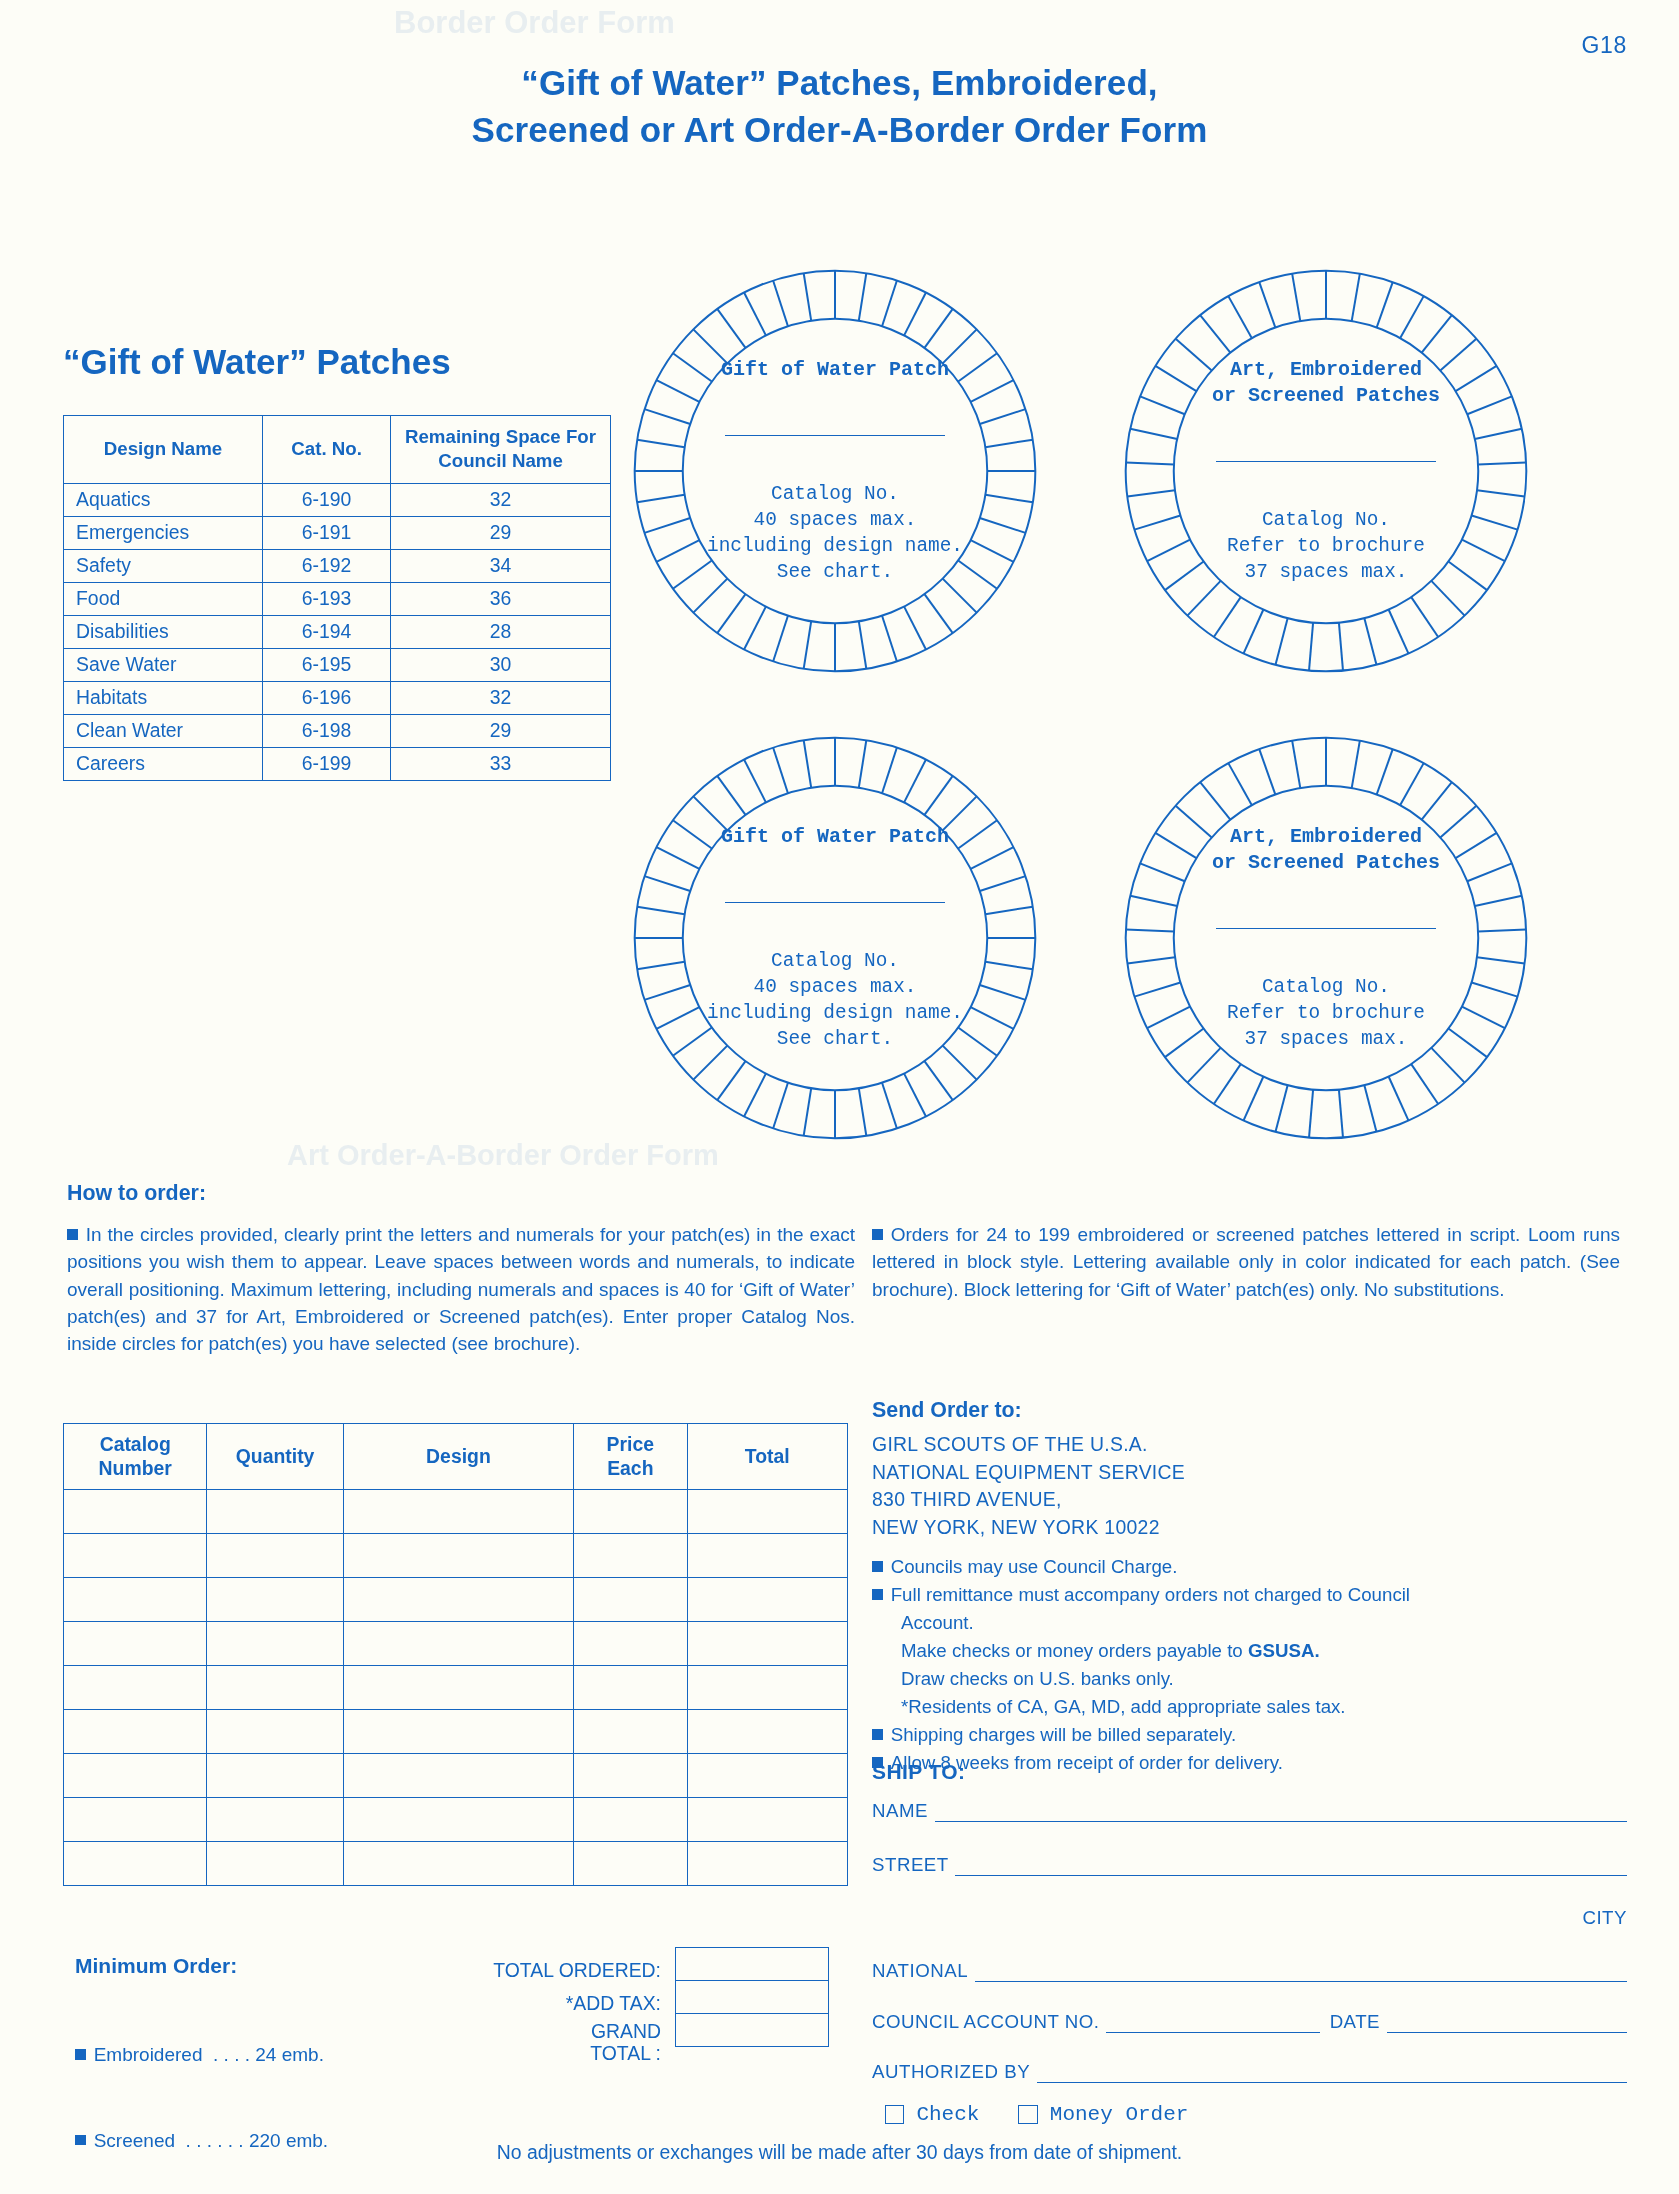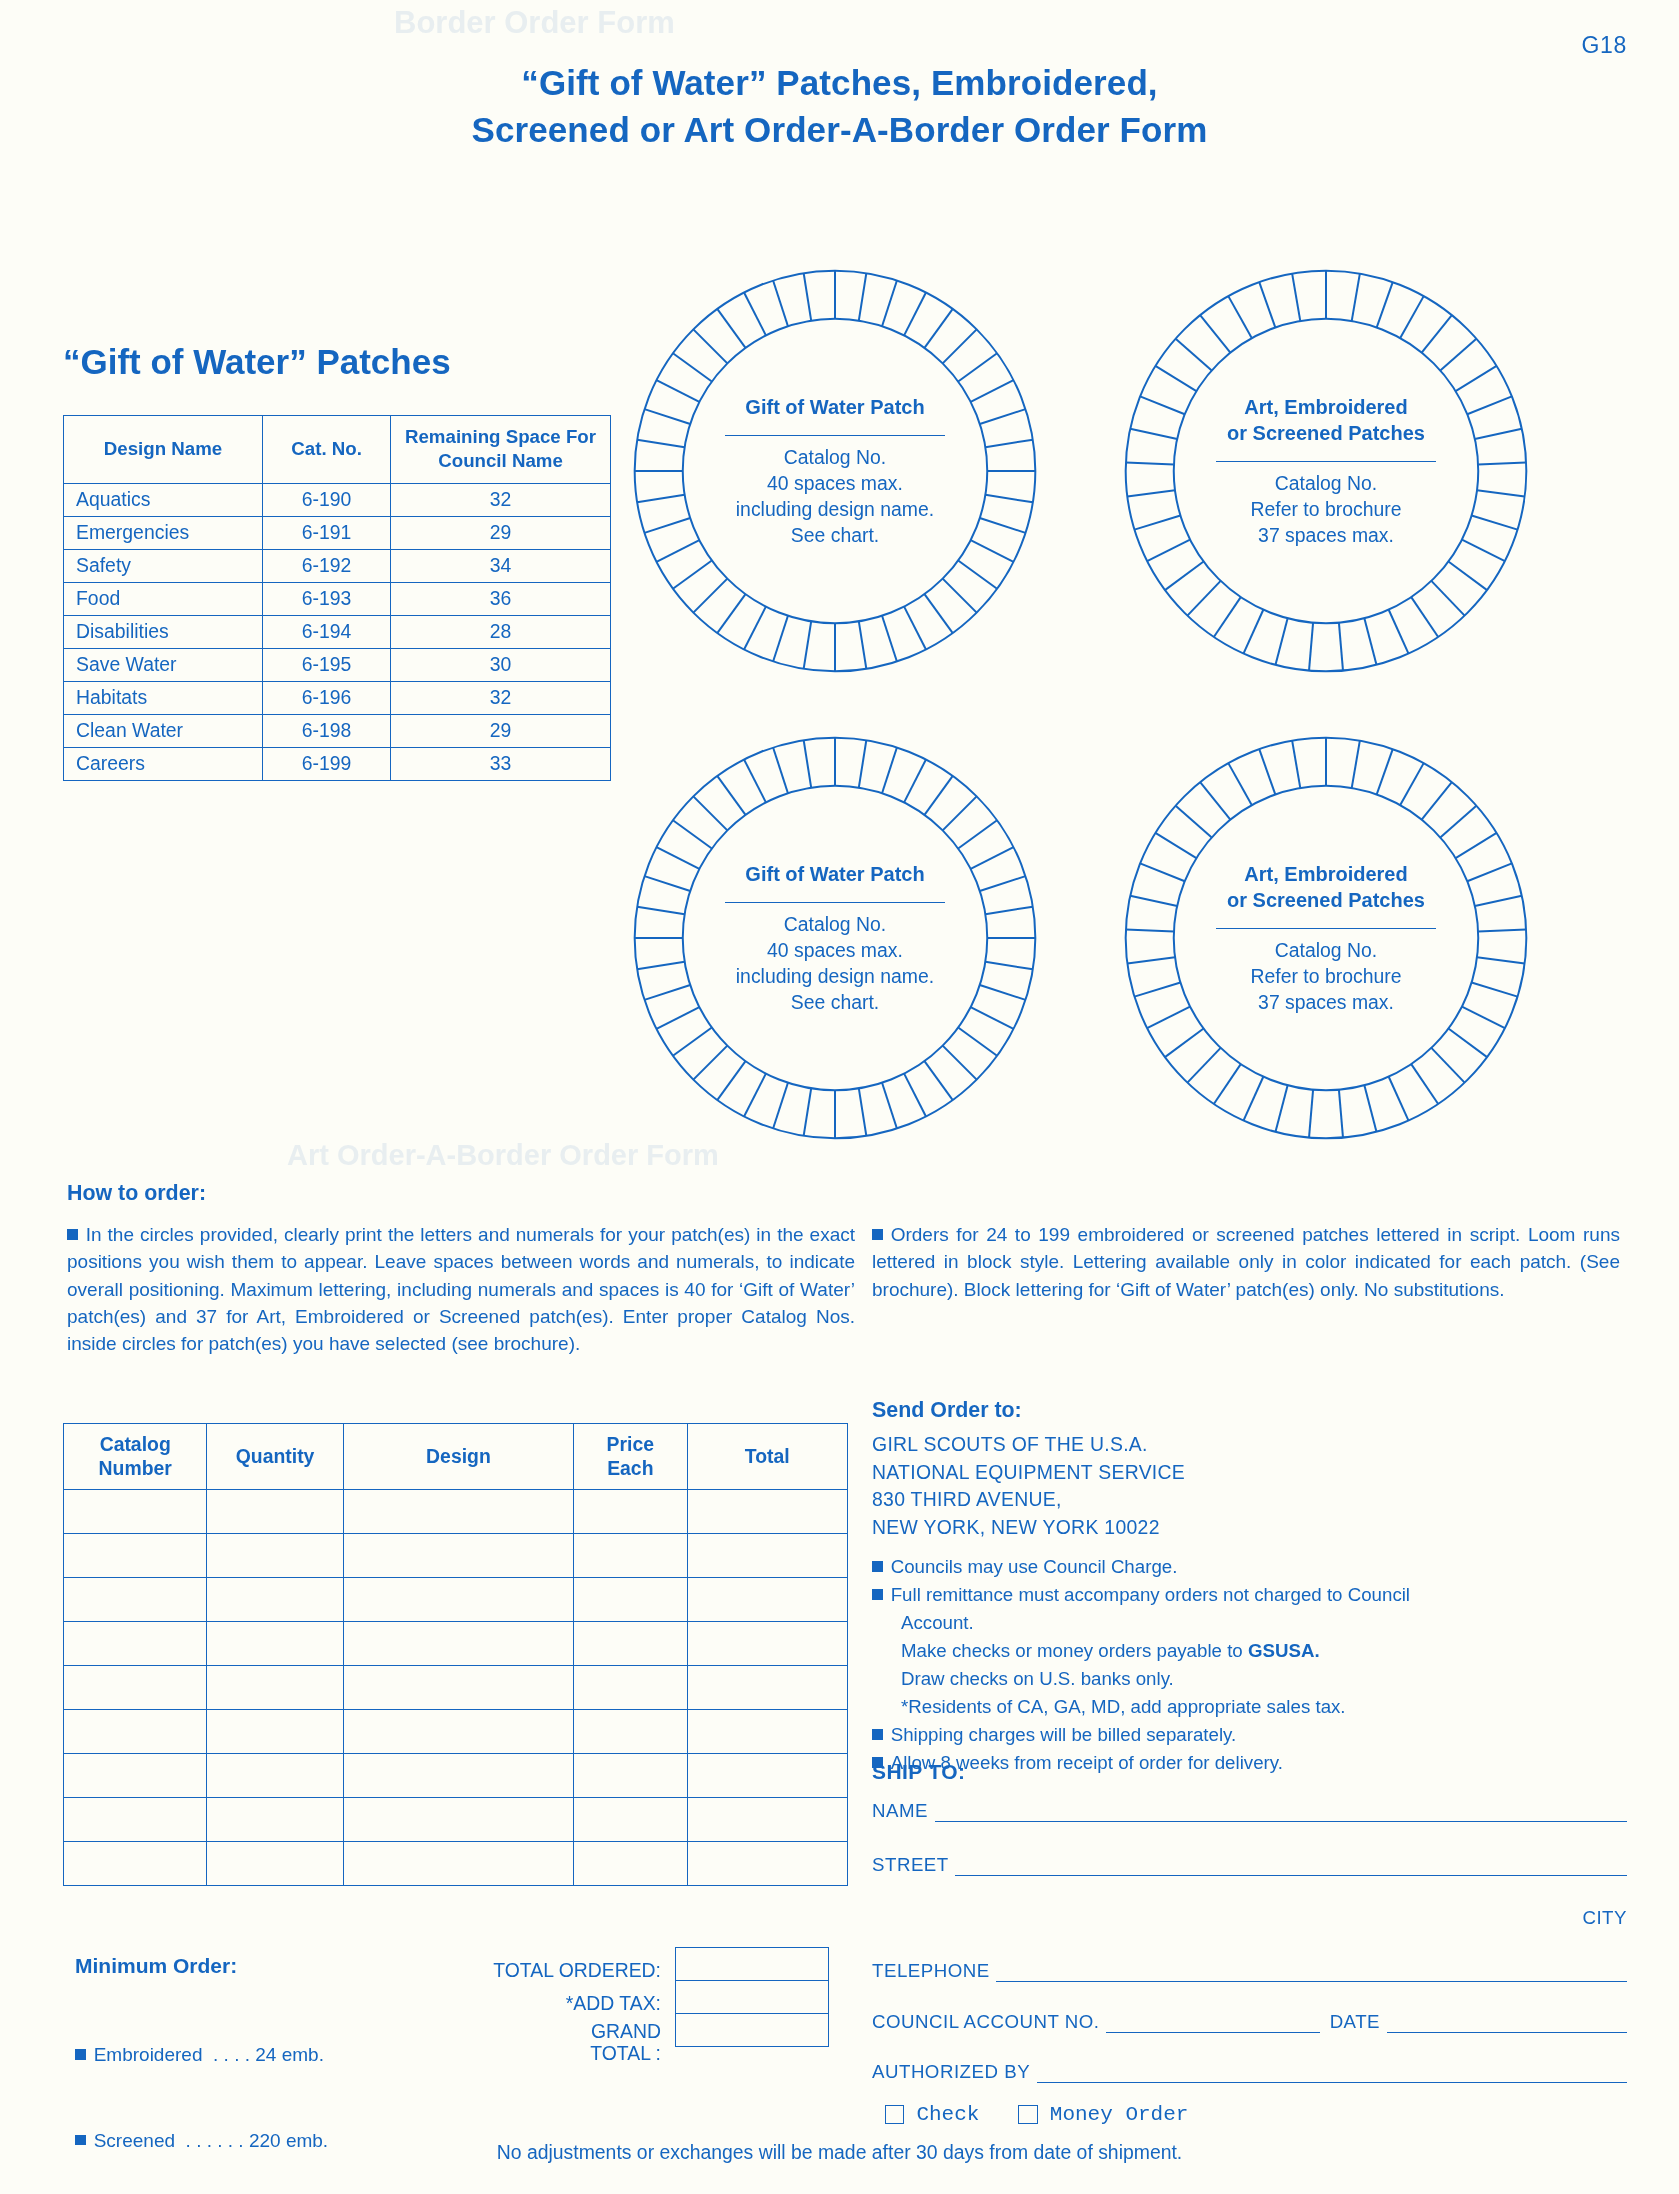--- a/index.html
+++ b/index.html
@@ -66,23 +66,24 @@
 
   
   .circle-wrap { position:absolute; }
   .circle-wrap svg { display:block; }
   .circle-text {
     position:absolute;
     left:0; top:0; width:100%; height:100%;
     display:flex; flex-direction:column;
     align-items:center; justify-content:center;
     text-align:center;
-    font-family:Liberation Sans, sans-serif;
+    font-family:Liberation Mono, monospace;
     color:#1566c0;
     pointer-events:none;
+    gap:37px;
   }
   .circle-head {
     font-weight:bold;
     font-size:20px;
     line-height:1.3;
     margin-bottom:5.3px;
   }
   .circle-rule {
     width:220px;
     border-bottom:1.3px solid #1566c0;
@@ -677,21 +678,21 @@
 <div class="field" style="left:872px; top:1907px; width:755px;flex-direction:column;">
   <span class="lbl">CITY</span>
   <span class="line" style="flex:0 0 267px;"></span>
   <span class="lbl" style="margin-left:6.7px;">STATE</span>
   <span class="line" style="flex:0 0 87px;"></span>
   <span class="lbl" style="margin-left:9.4px;">ZIP</span>
   <span class="line" style="flex:1;"></span>
 </div>
 
 <div class="field" style="left:872px; top:1960px; width:755px;">
-  <span class="lbl">TELEPHONE</span>
+  <span class="lbl">NATIONAL</span>
   <span class="line"></span>
 </div>
 
 <div class="field" style="left:872px; top:2011px; width:755px;">
   <span class="lbl">COUNCIL ACCOUNT NO.</span>
   <span class="line" style="flex:0 0 214px;"></span>
   <span class="lbl" style="margin-left:9.4px;">DATE</span>
   <span class="line" style="flex:1;"></span>
 </div>
 

